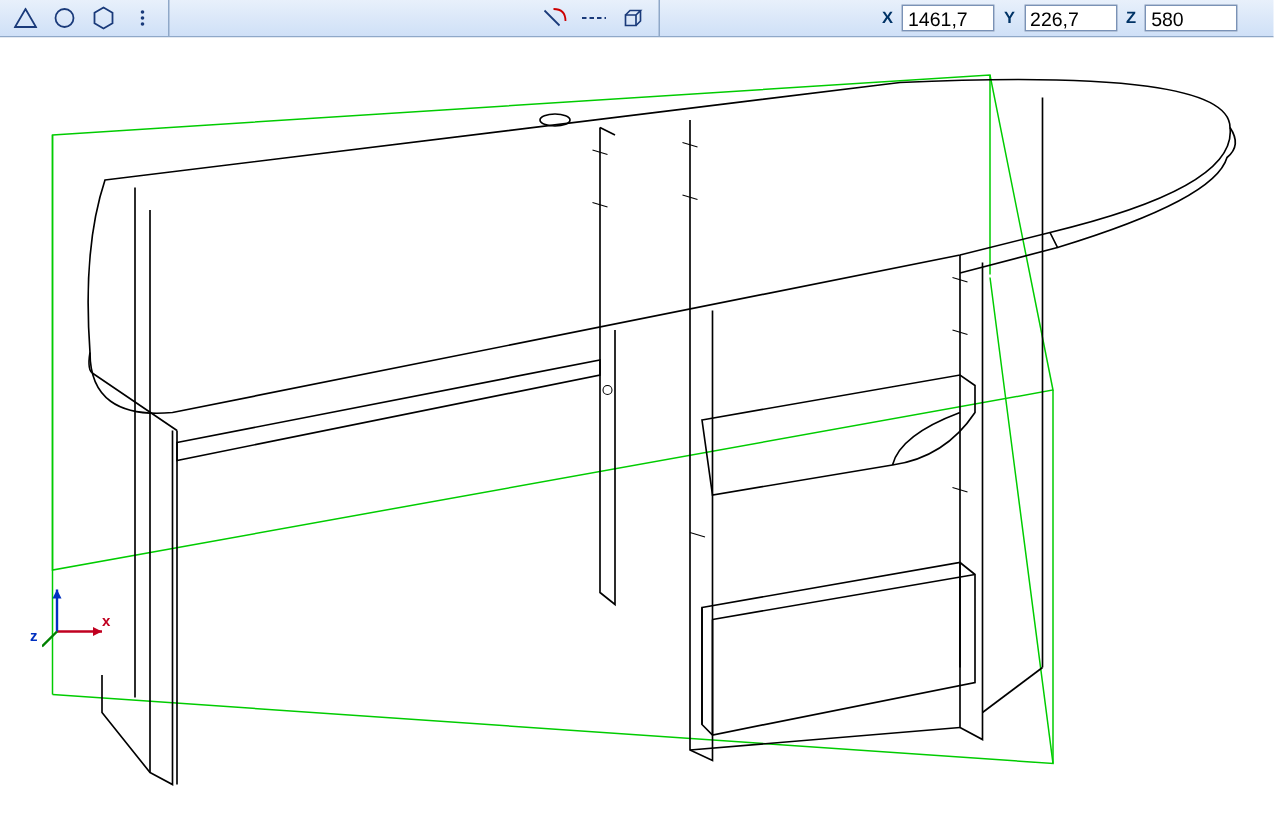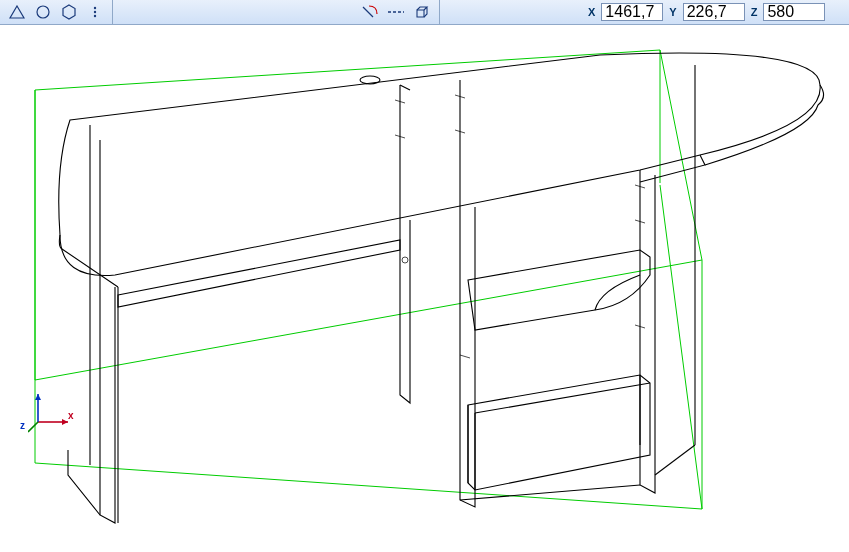--- a/index.html
+++ b/index.html
@@ -2,21 +2,21 @@
 <html><head>
 <meta charset="utf-8">
 <style>
   html,body{margin:0;padding:0;width:849px;height:552px;font-family:Tahoma,Arial,sans-serif;font-size:11px;background:#fff;overflow:hidden;}
   .toolbar{position:absolute;top:0;left:0;right:0;height:24px;background:linear-gradient(#e8f0fb,#cfe0f7);border-bottom:1px solid #8fa8c8;display:flex;align-items:center;}
   .tb-group{display:flex;align-items:center;height:24px;padding:0 4px;border-right:1px solid #8fa8c8;}
   .tb-btn{width:22px;height:20px;margin:0 1px;border:1px solid transparent;border-radius:2px;display:flex;align-items:center;justify-content:center;cursor:pointer;}
   .tb-btn svg{display:block;}
   .coord-group{display:flex;align-items:center;gap:6px;padding:0 8px;}
   .coord-label{color:#003366;font-weight:bold;}
-  .coord-input{width:54px;height:16px;border:1px solid #7a92b6;background:#fff;padding:0 3px;font-family:Tahoma,Arial,sans-serif;font-size:16px;}
+  .coord-input{width:54px;height:16px;border:1px solid #7a92b6;background:#fff;padding:0 3px;font-family:Tahoma,Arial,sans-serif;font-size:13px;}
   .viewport{position:absolute;top:25px;left:0;right:0;bottom:0;background:#fff;}
   .axis-widget{position:absolute;left:28px;bottom:112px;z-index:5;}
   .axis-widget .lbl{font-size:10px;font-weight:bold;}
   .spacer{flex:0 0 240px;}
   .spacer2{flex:0 0 140px;}
 </style>
 </head>
 <body>
 
 <div class="toolbar">

